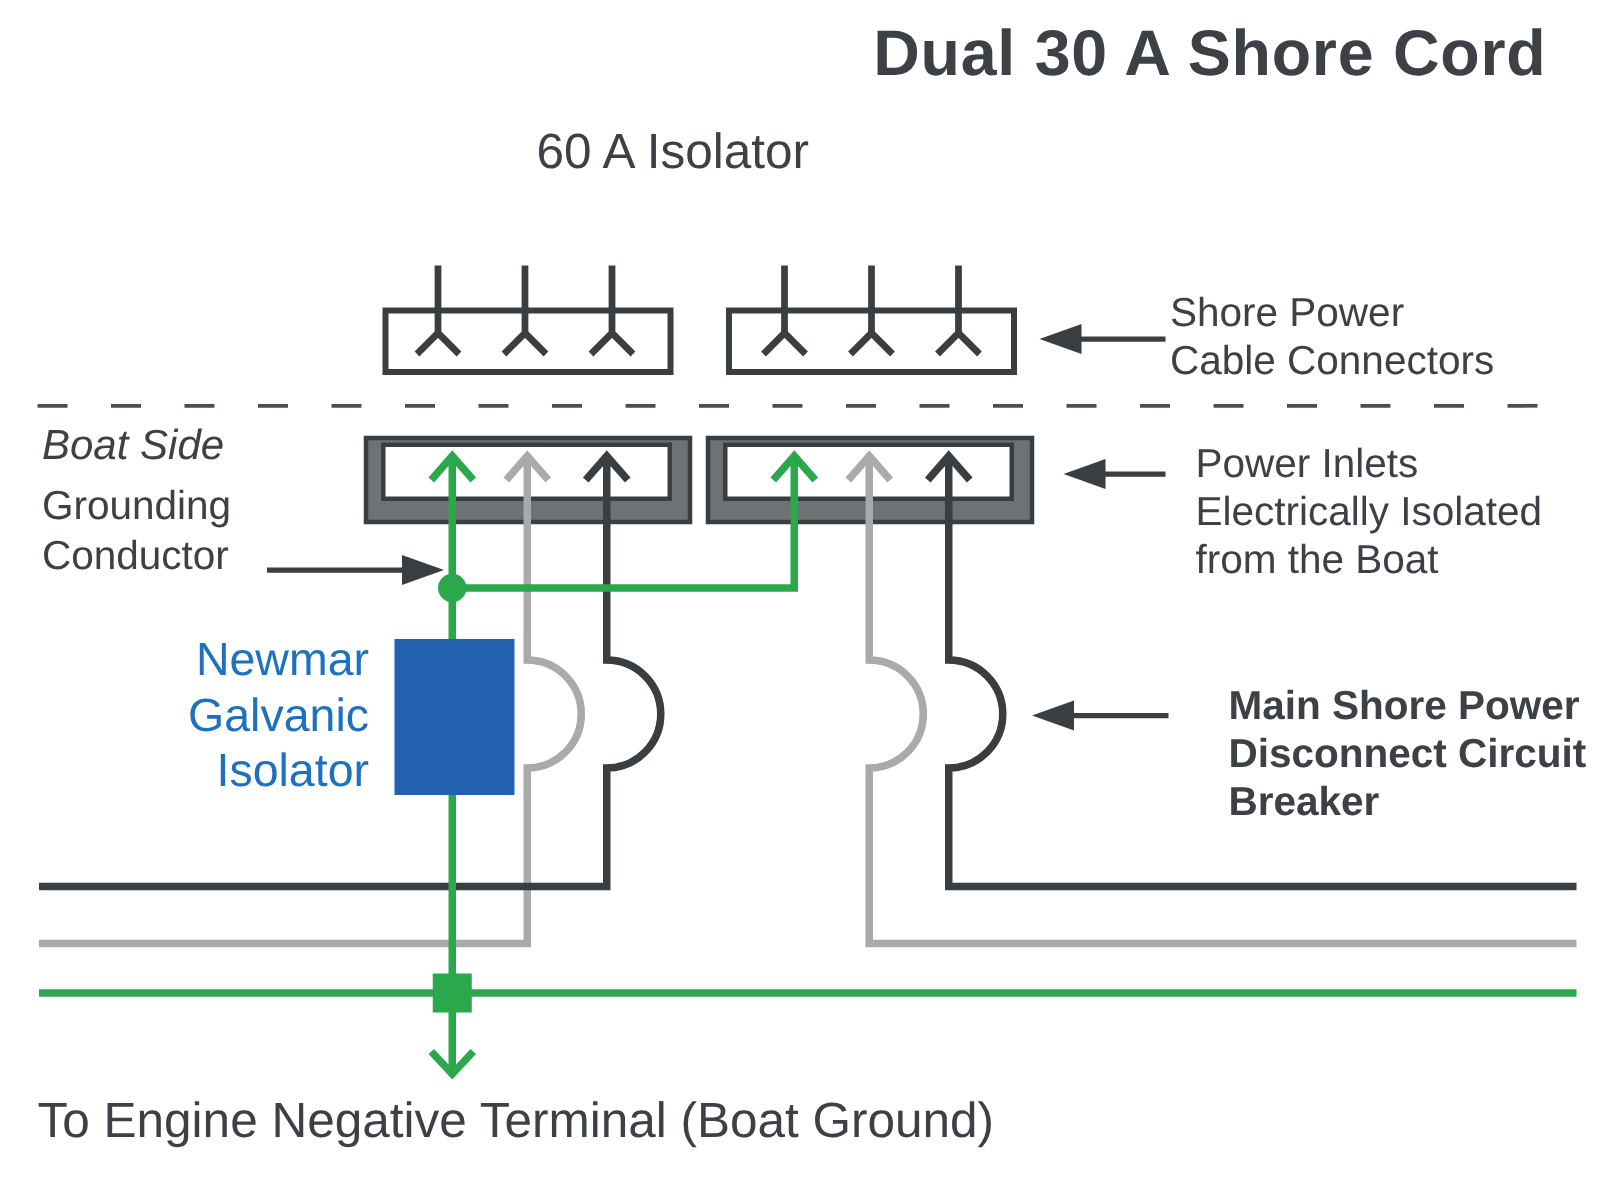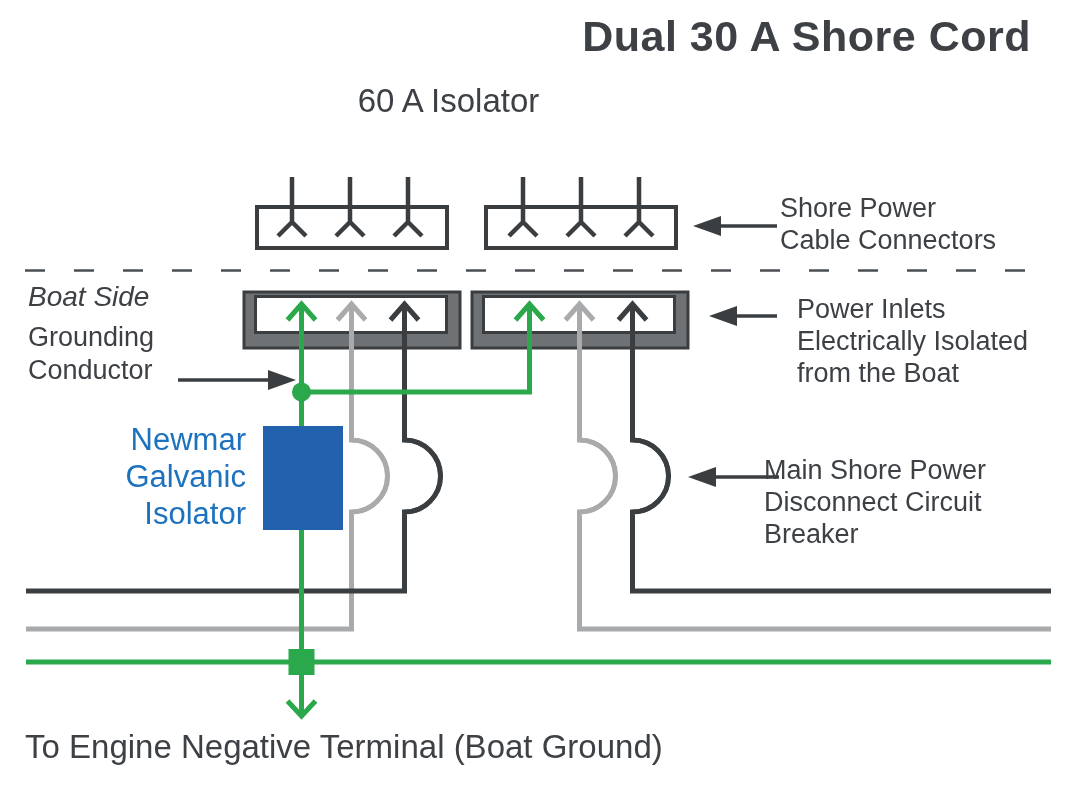--- a/index.html
+++ b/index.html
@@ -19,21 +19,21 @@
   }
   .side-label{font-size:28px;font-style:italic;color:var(--text-dark);}
   .lbl{font-size:27px;line-height:32px;color:var(--text-dark);}
   .lbl-ground{left:28px;top:321px;line-height:33px;}
   .lbl-isolator{
     right:832px;top:421px;text-align:right;font-weight:normal;
     font-size:31px;line-height:37px;color:var(--isolator-text-blue,#1c72bf);
   }
   .lbl-shore-power{left:780px;top:192px;}
   .lbl-inlets{left:797px;top:293px;}
-  .lbl-breaker{left:764px;top:454px;}
+  .lbl-breaker{left:819px;top:454px;font-weight:bold;}
   .lbl-bottom{left:25px;top:731px;font-size:33px;white-space:nowrap;}
   svg{position:absolute;left:0;top:0;}
 </style>
 </head>
 <body>
 
 <div class="canvas">
 
   <div class="abs title">Dual 30 A Shore Cord</div>
   <div class="abs subtitle">60 A Isolator</div>

